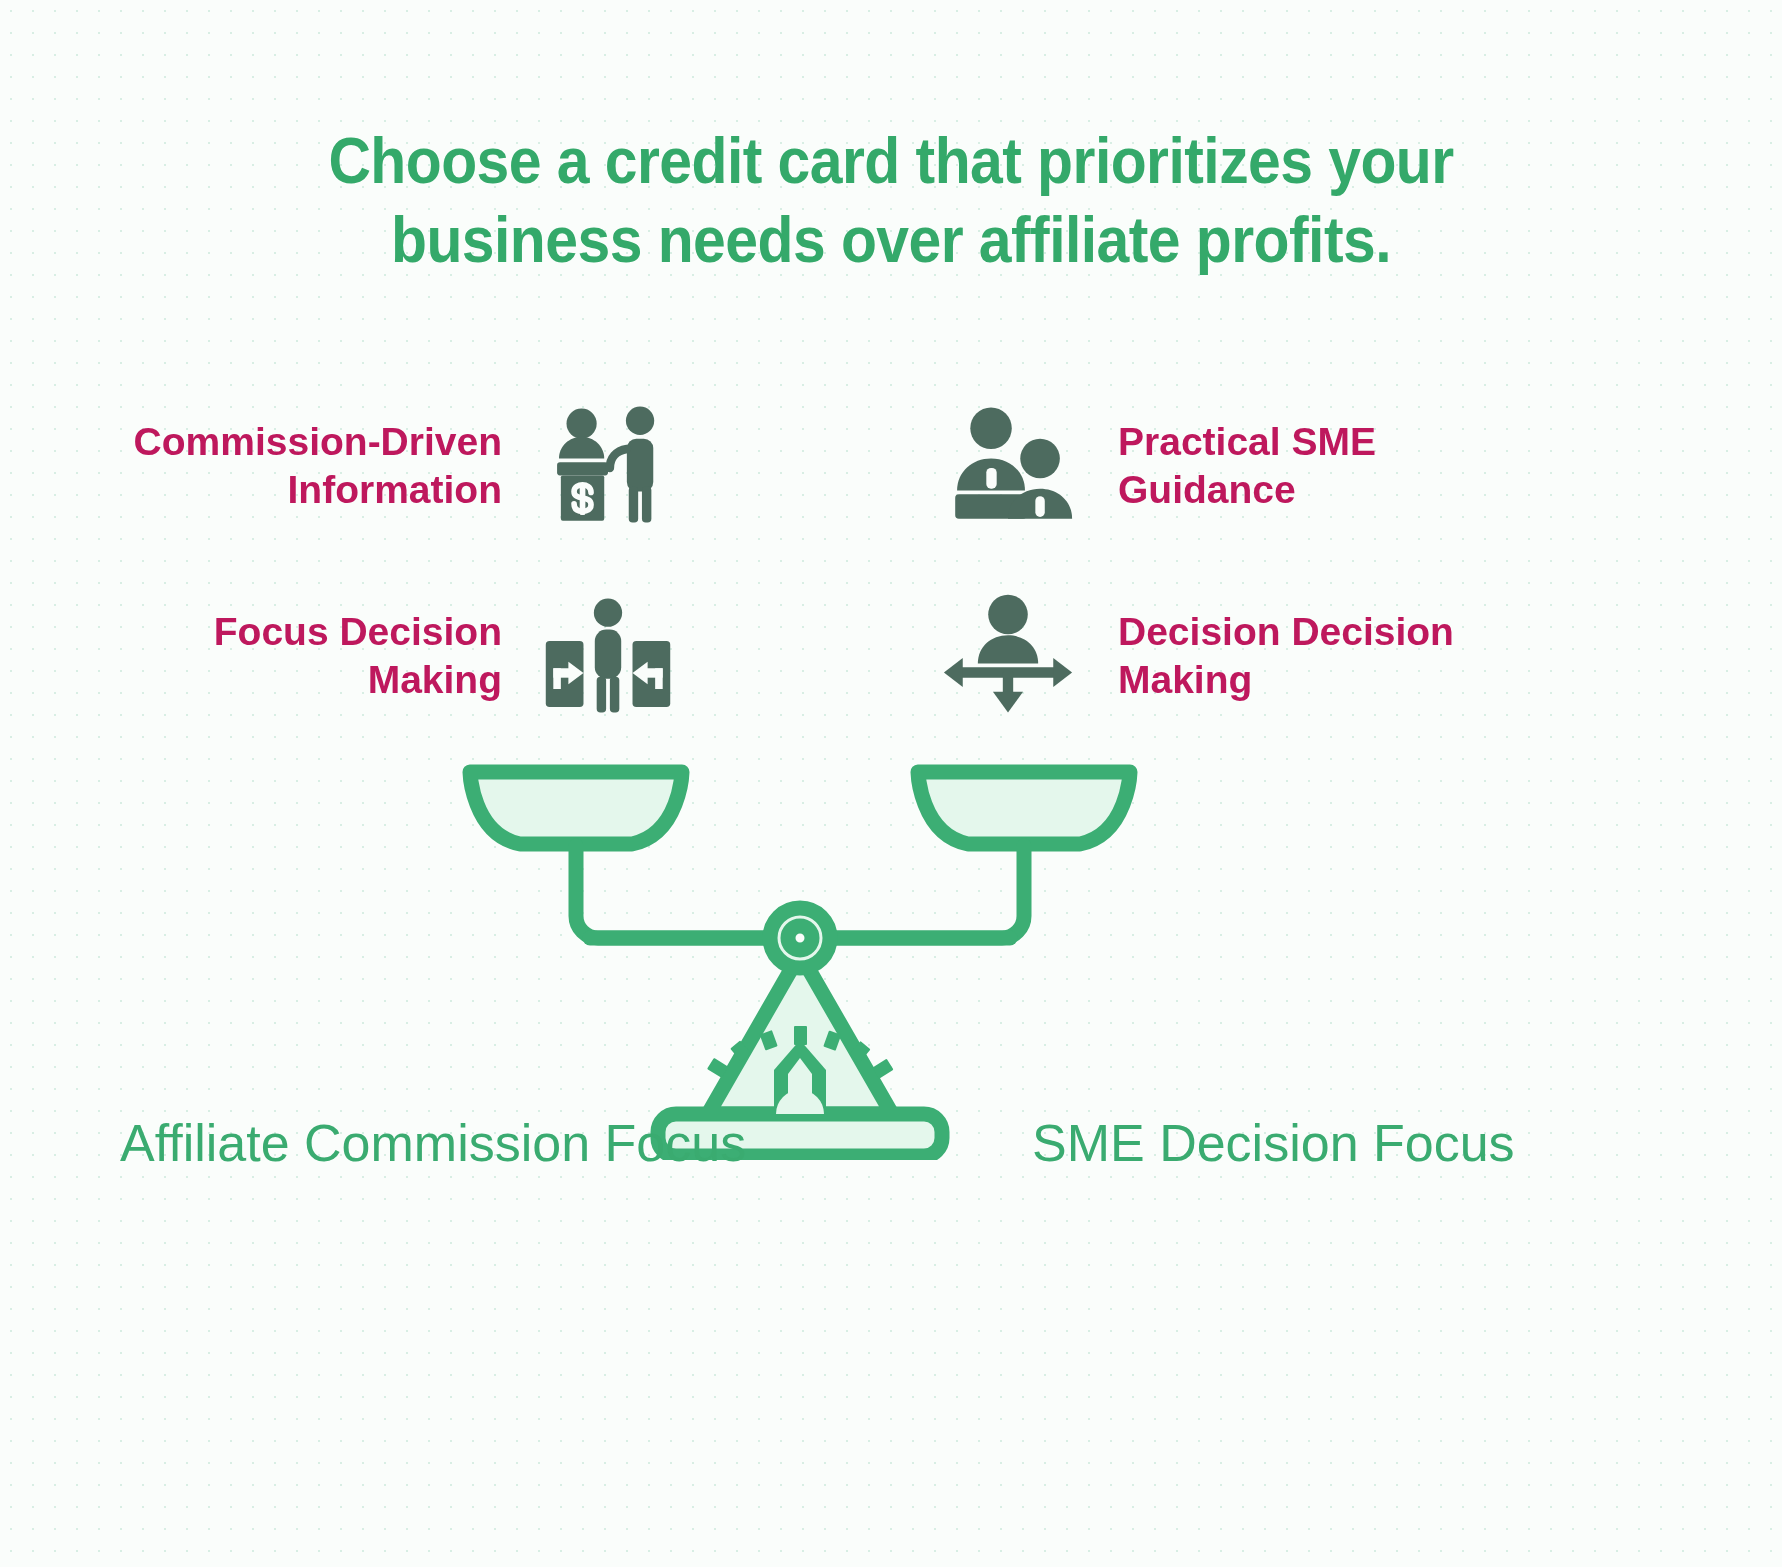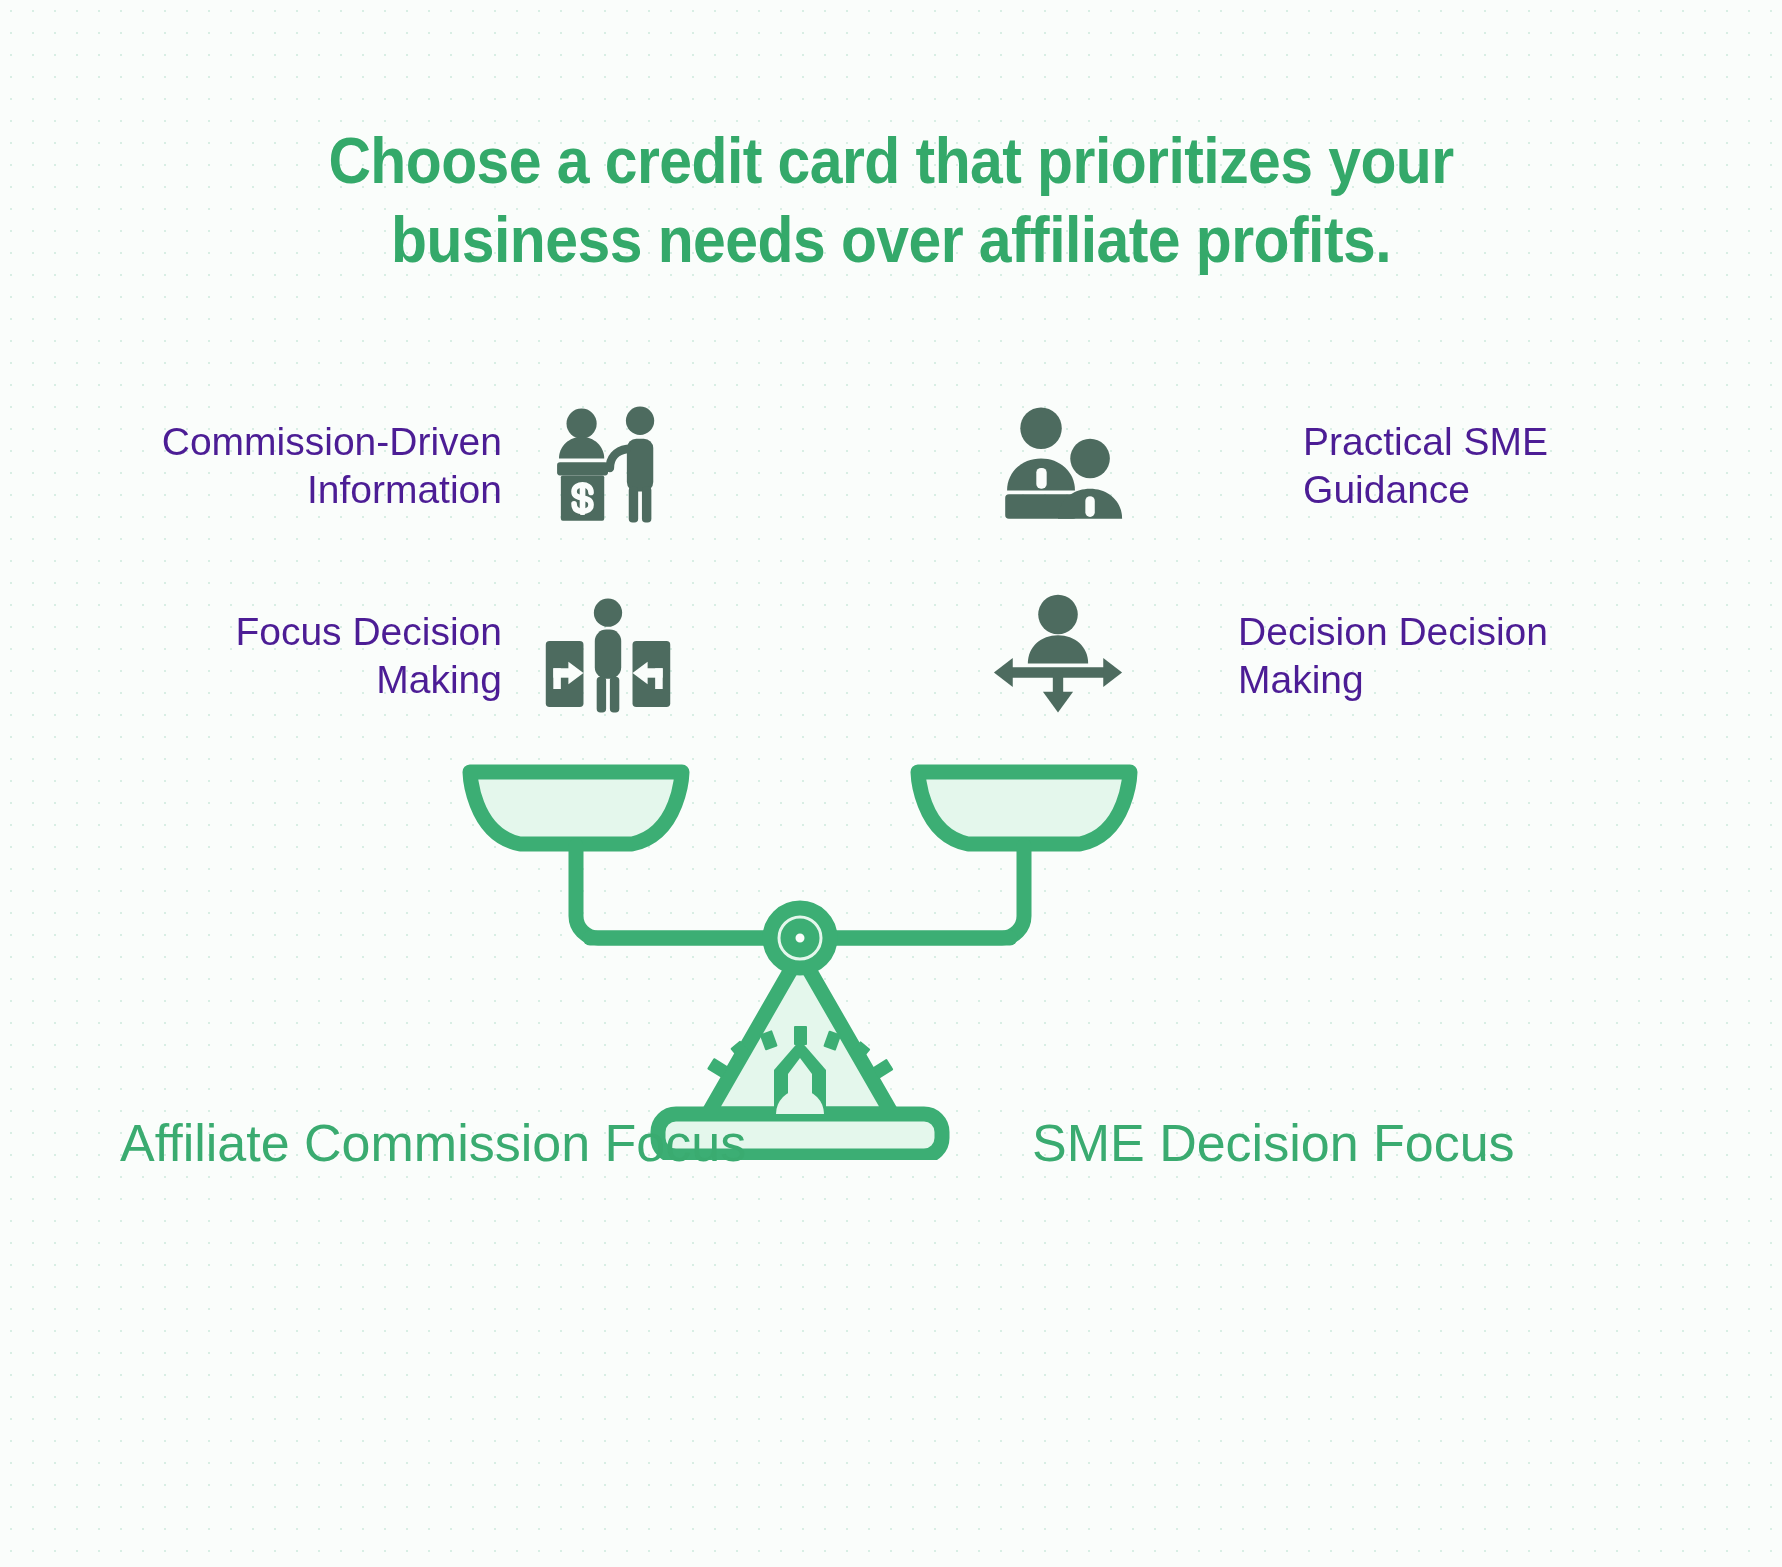--- a/index.html
+++ b/index.html
@@ -46,30 +46,30 @@
   
   .feature-row {
     position:absolute;
     display:flex;
     align-items:center;
   }
 
   
   .left-col { left:118px; width:560px; justify-content:flex-end; gap:36px; }
   
-  .right-col { left:988px; width:560px; justify-content:space-between; gap:24px; }
+  .right-col { left:938px; width:560px; justify-content:flex-start; gap:40px; }
 
   .row-1 { top:396px; height:140px; }
   .row-2 { top:586px; height:140px; }
 
   .feature-label {
-    color:#4c1d95;
+    color:#be185d;
     font-size:39px;
     line-height:1.22;
-    font-weight:400;
+    font-weight:700;
     white-space:pre-line;
   }
   .left-col .feature-label  { text-align:right; }
   .right-col .feature-label { text-align:left; }
 
   .feature-icon {
     flex:0 0 auto;
     width:140px;
     height:140px;
     display:flex;

